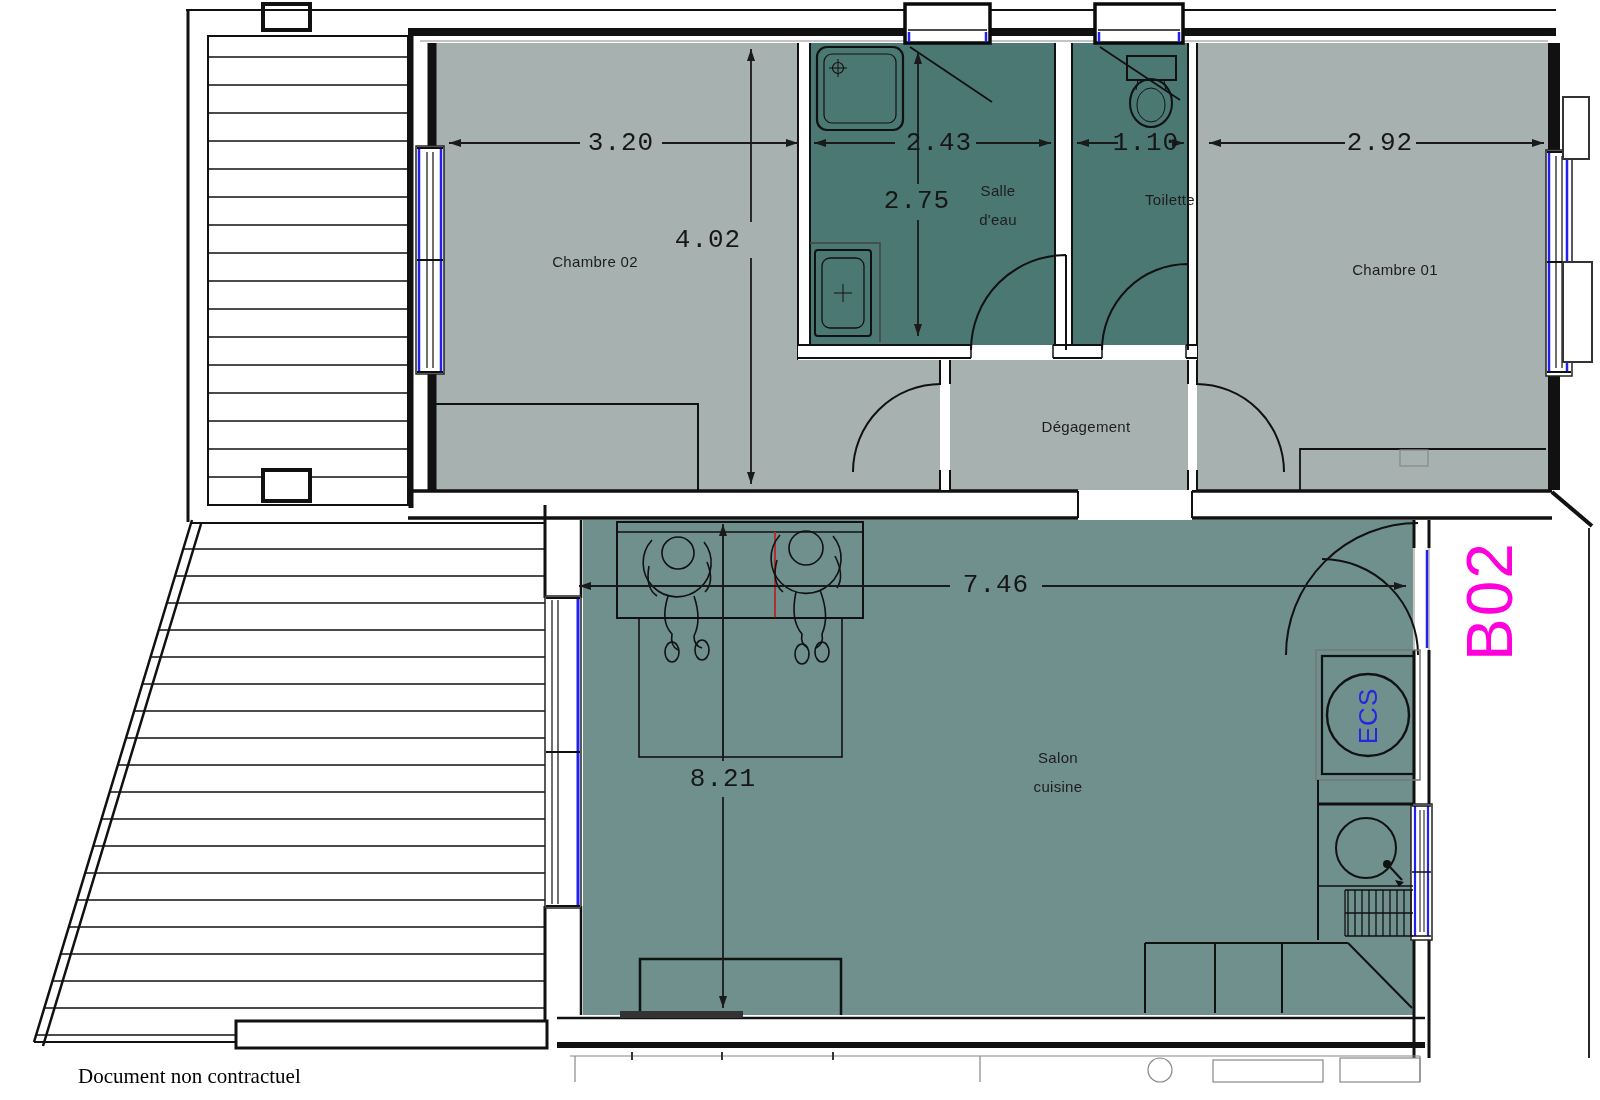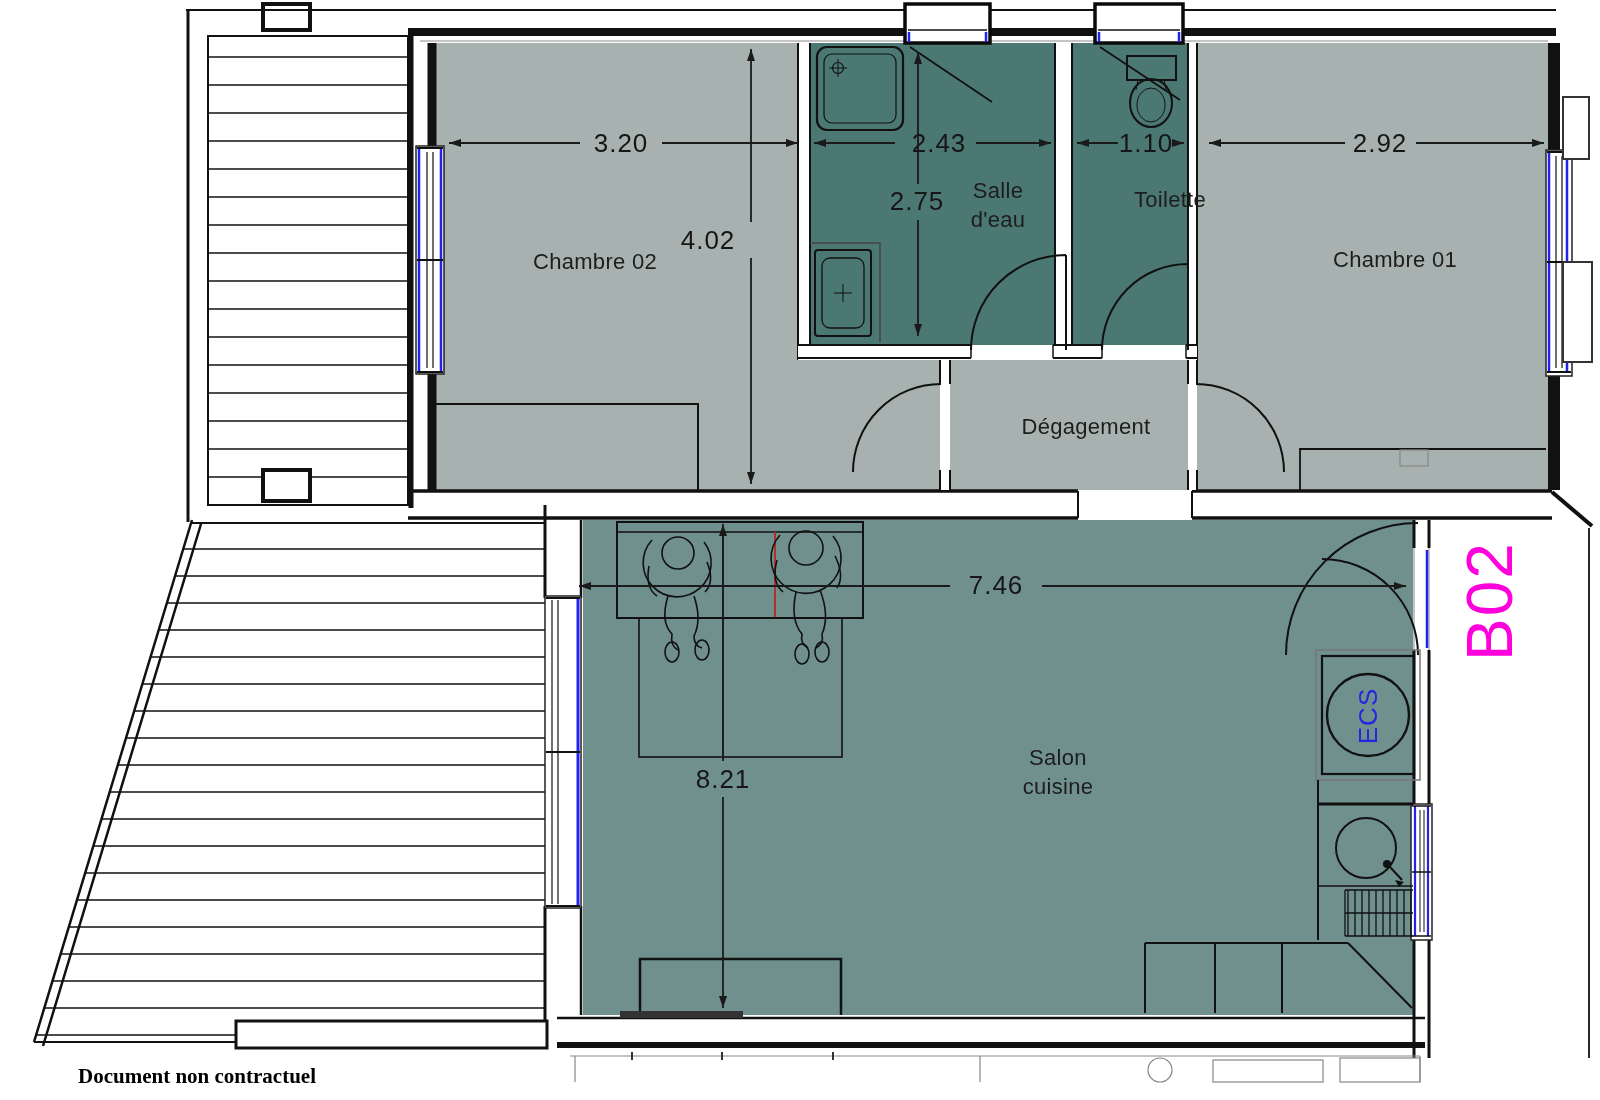--- a/index.html
+++ b/index.html
@@ -9,28 +9,28 @@
   .fill-light{fill:var(--room-light,#a7b1af);}
   .fill-dark{fill:var(--room-dark,#4c7873);}
   .fill-salon{fill:var(--room-salon,#6f908d);}
   .ln{stroke:var(--line-black,#111);fill:none;}
   .lngray{stroke:#8a8a8a;fill:none;}
   .blue{stroke:var(--window-blue,#2222ee);fill:none;}
   .red{stroke:var(--marker-red,#b03030);fill:none;}
   .white{fill:#fff;}
   .dimline{stroke:#1a1a1a;stroke-width:1.8;fill:none;}
   .lbl{position:absolute;transform:translate(-50%,-50%);color:#1d1d1d;
-       font-size:22px;letter-spacing:.3px;white-space:nowrap;text-align:center;line-height:29px;}
+       font-size:15px;letter-spacing:.3px;white-space:nowrap;text-align:center;line-height:29px;}
   .dim{position:absolute;transform:translate(-50%,-50%);color:#161616;
-       font-size:26px;letter-spacing:1px;white-space:nowrap;}
+       font-size:26px;letter-spacing:1px;white-space:nowrap;font-family:Liberation Mono, monospace;}
   .unit-label{position:absolute;transform:translate(-50%,-50%) rotate(-90deg);
        color:var(--unit-label-magenta,#ff00dd);font-size:64px;letter-spacing:2px;}
   .ecs-label{position:absolute;transform:translate(-50%,-50%) rotate(-90deg);
        color:var(--ecs-blue,#2a2aee);font-size:26px;letter-spacing:1px;}
-  .footer{position:absolute;font-family:"Liberation Serif",serif;font-weight:bold;
+  .footer{position:absolute;font-family:"Liberation Serif",serif;font-weight:normal;
        font-size:21px;color:#000;}
 </style>
 </head>
 <body>
 
 <div id="stage">
 
 <svg width="1600" height="1100" viewBox="0 0 1600 1100">
   <defs>
     <marker id="arr" markerUnits="userSpaceOnUse" markerWidth="13" markerHeight="9" refX="12" refY="4" orient="auto">
@@ -266,21 +266,21 @@
     <path class="dimline" marker-end="url(#arr)" d="M723 797V1008"></path>
   </g>
 </svg>
 
 <div class="lbl" style="left:595px;top:261px">Chambre 02</div>
 <div class="lbl" style="left:998px;top:205px">
   <div>Salle</div>
   <div>d'eau</div>
 </div>
 <div class="lbl" style="left:1170px;top:199px">Toilette</div>
-<div class="lbl" style="left:1395px;top:259px">Chambre 01</div>
+<div class="lbl" style="left:1395px;top:269px">Chambre 01</div>
 <div class="lbl" style="left:1086px;top:426px">Dégagement</div>
 <div class="lbl" style="left:1058px;top:772px">
   <div>Salon</div>
   <div>cuisine</div>
 </div>
 
 <div class="dim" style="left:621px;top:143px">3.20</div>
 <div class="dim" style="left:939px;top:143px">2.43</div>
 <div class="dim" style="left:1146px;top:143px">1.10</div>
 <div class="dim" style="left:1380px;top:143px">2.92</div>

